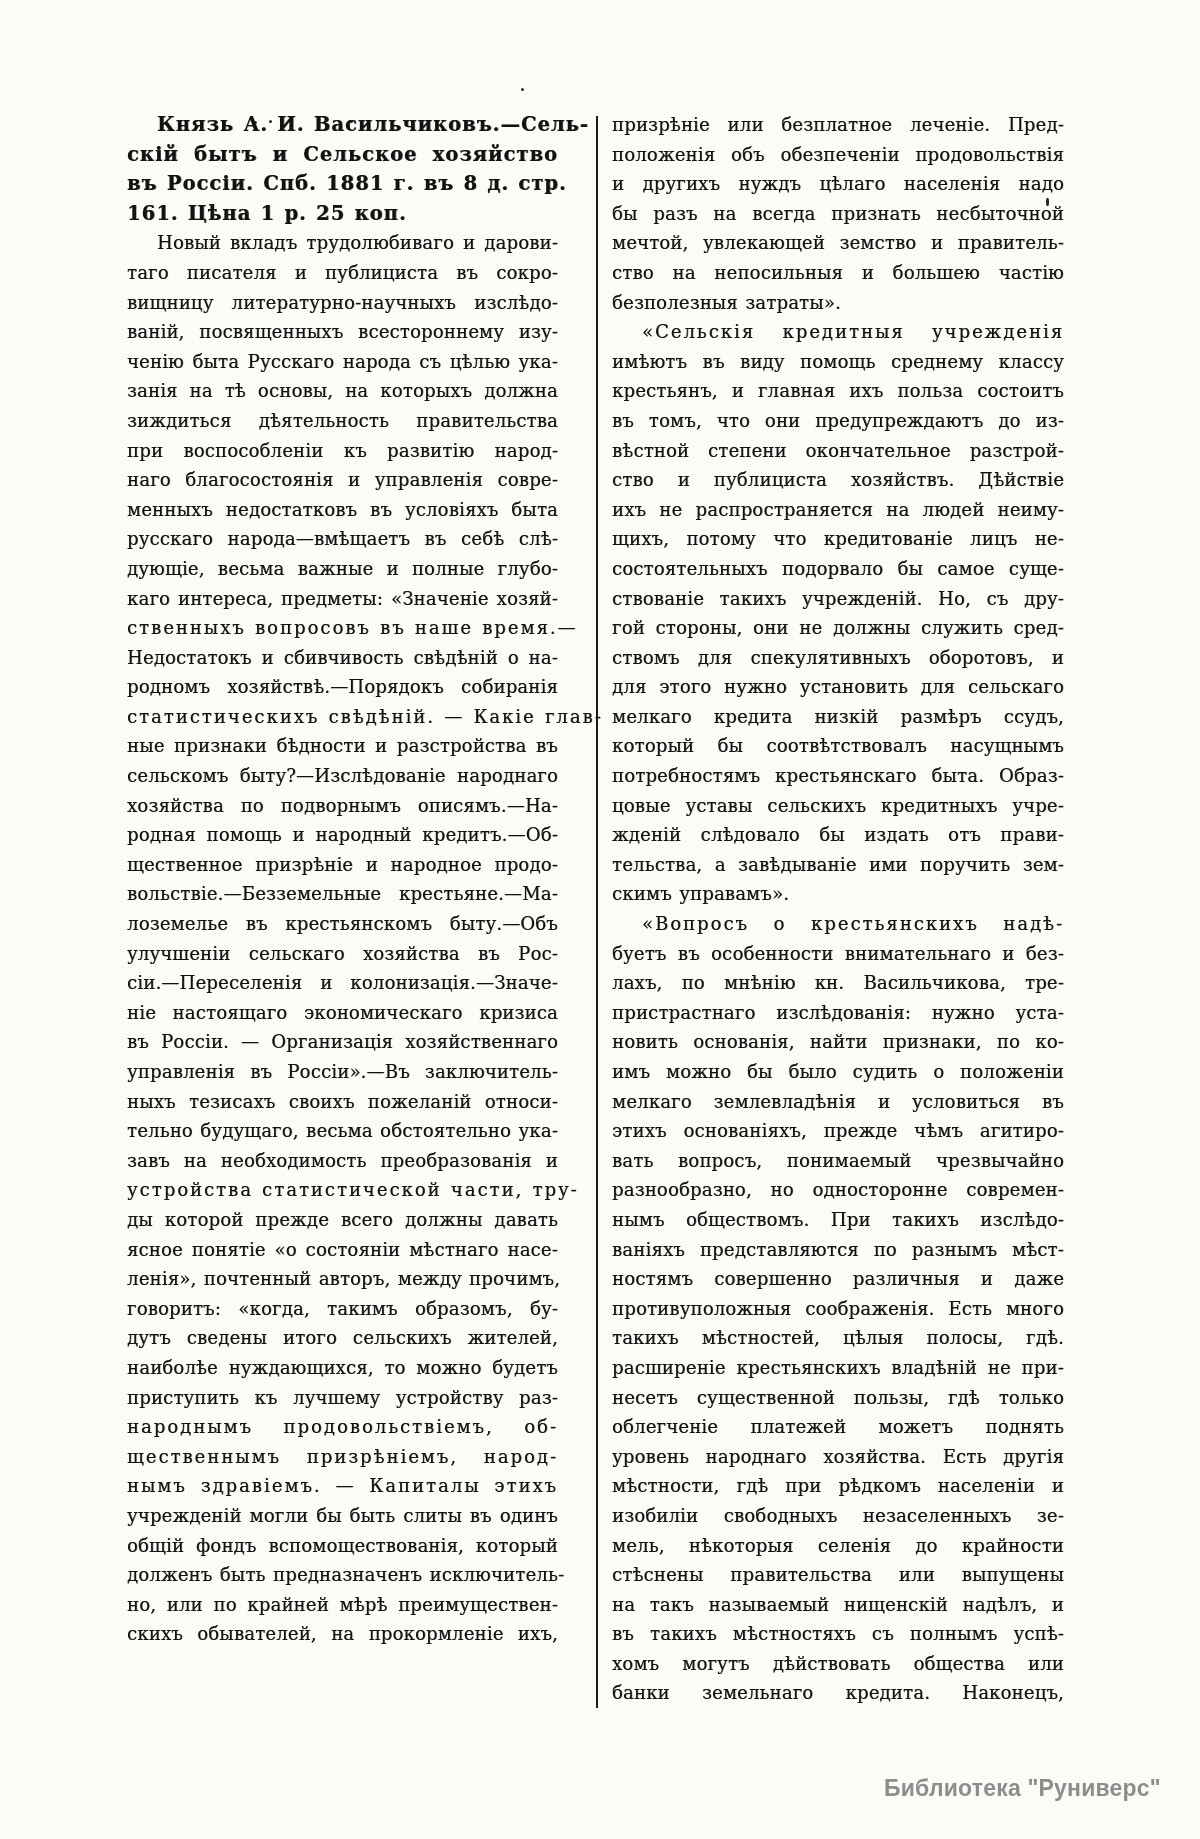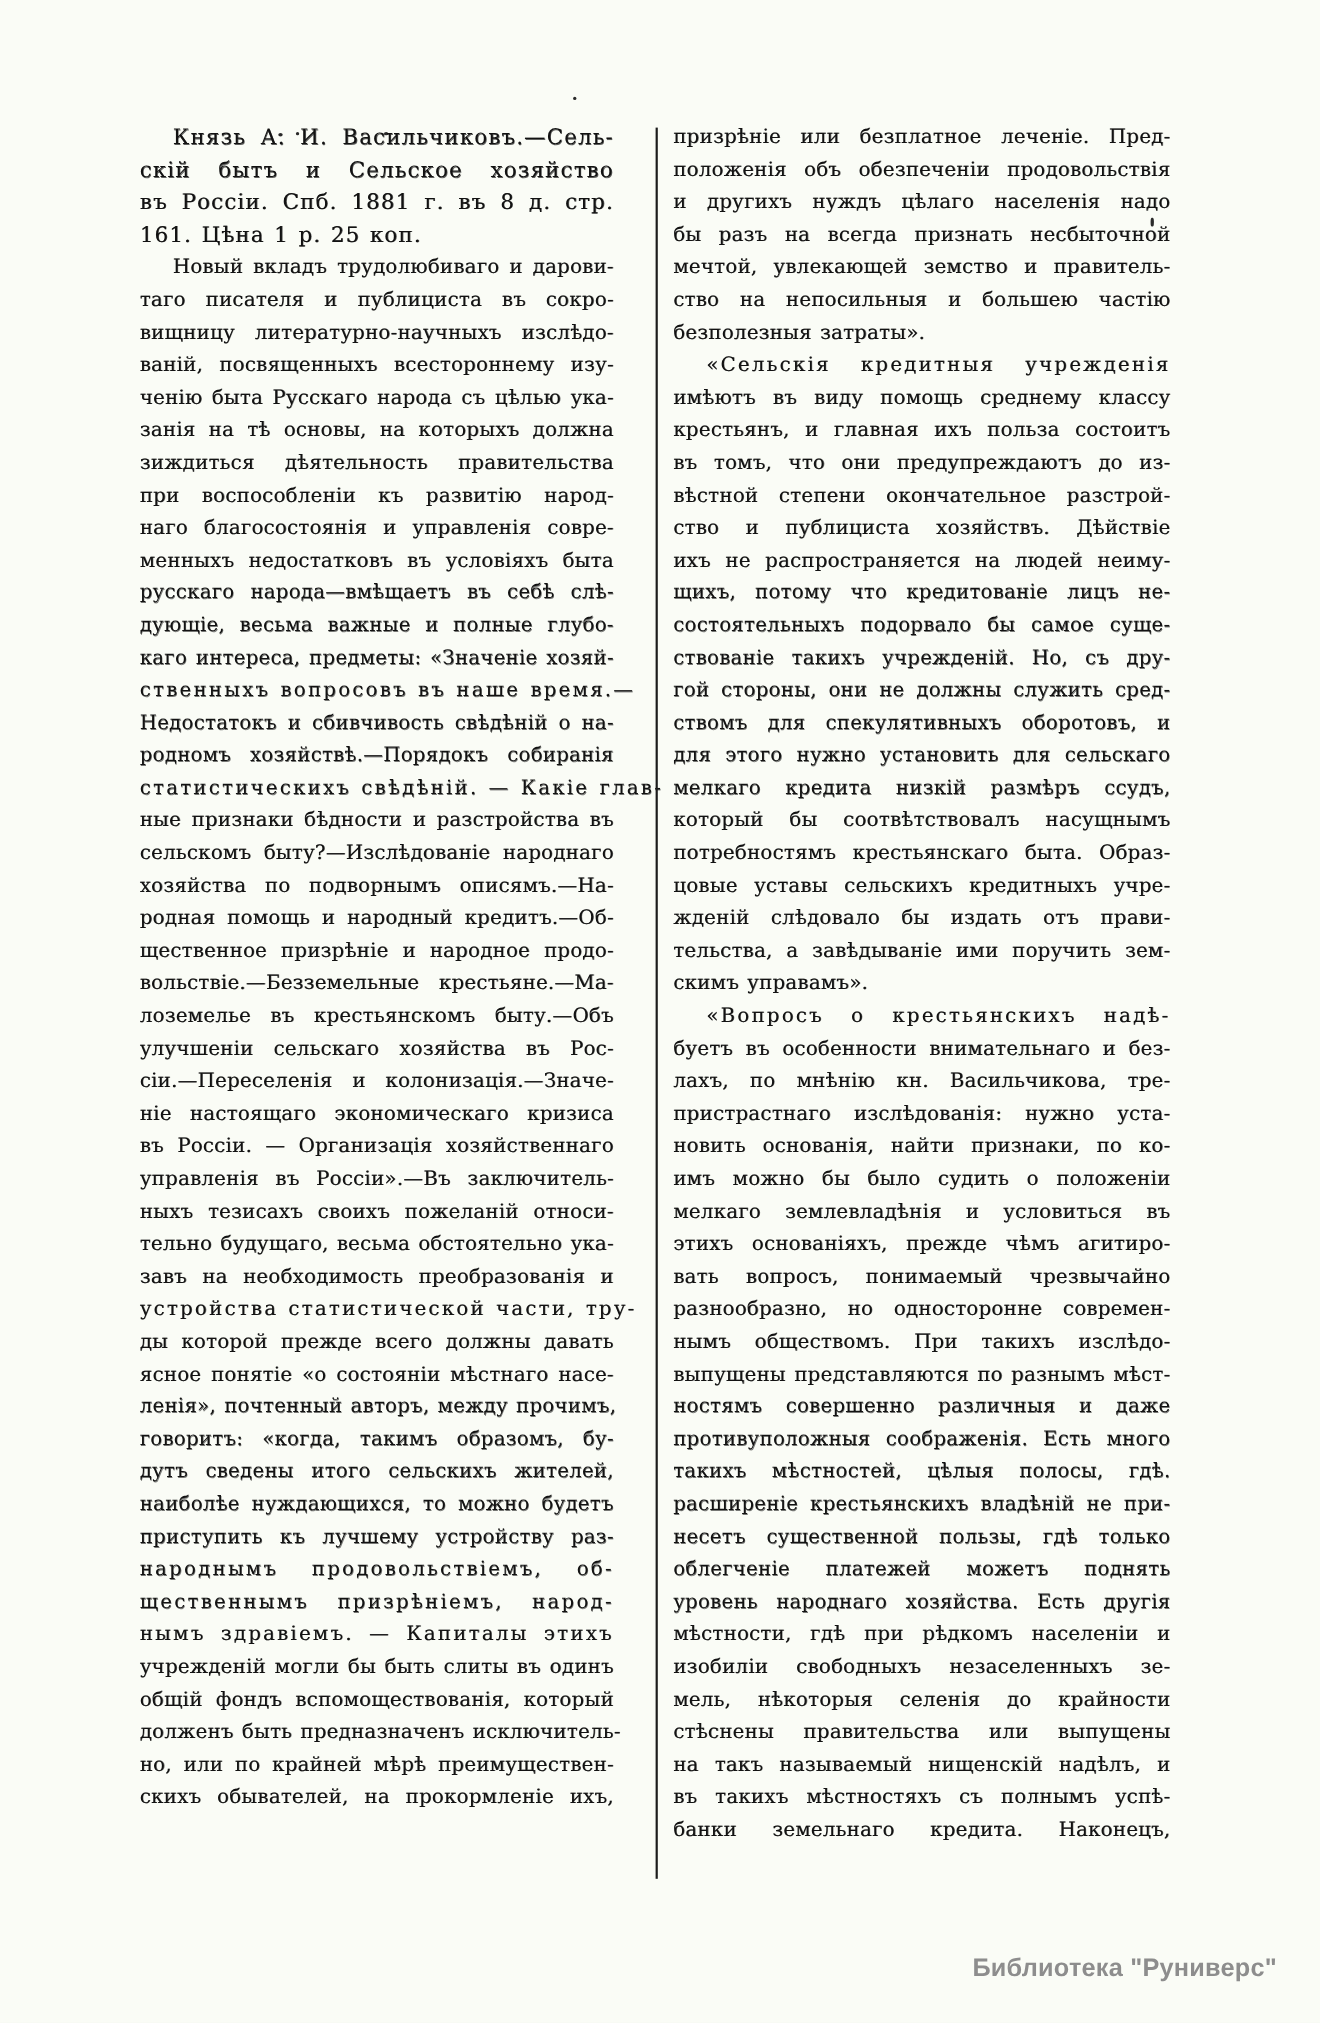--- a/index.html
+++ b/index.html
@@ -21,21 +21,21 @@
     font-size:18px;
     letter-spacing:0.2px;
     word-spacing:1.5px;
     text-align:justify;
     text-align-last:justify;
     white-space:nowrap;
     overflow:visible;
     text-shadow:0.5px 0.3px 0 rgba(10,10,10,0.55);
   }
   .line.ttl{
-    font-weight:normal;
+    font-weight:bold;
     font-size:19.5px;
     letter-spacing:1px;
     text-shadow:0.6px 0.4px 0 rgba(10,10,10,0.65);
   }
   .line.sp{letter-spacing:2px;}
   .line.in{padding-left:30px;}
   .line.end{text-align-last:left;}
   .divider{
     position:absolute;
     left:596px;top:116px;
@@ -159,32 +159,33 @@
       <div class="line">буетъ въ особенности внимательнаго и без-</div>
       <div class="line">лахъ, по мнѣнію кн. Васильчикова, тре-</div>
       <div class="line">пристрастнаго изслѣдованія: нужно уста-</div>
       <div class="line">новить основанія, найти признаки, по ко-</div>
       <div class="line">имъ можно бы было судить о положеніи</div>
       <div class="line">мелкаго землевладѣнія и условиться въ</div>
       <div class="line">этихъ основаніяхъ, прежде чѣмъ агитиро-</div>
       <div class="line">вать вопросъ, понимаемый чрезвычайно</div>
       <div class="line">разнообразно, но односторонне современ-</div>
       <div class="line">нымъ обществомъ. При такихъ изслѣдо-</div>
-      <div class="line">выпущены представляются по разнымъ мѣст-</div>
+      <div class="line">ваніяхъ представляются по разнымъ мѣст-</div>
       <div class="line">ностямъ совершенно различныя и даже</div>
       <div class="line">противуположныя соображенія. Есть много</div>
       <div class="line">такихъ мѣстностей, цѣлыя полосы, гдѣ.</div>
       <div class="line">расширеніе крестьянскихъ владѣній не при-</div>
       <div class="line">несетъ существенной пользы, гдѣ только</div>
       <div class="line">облегченіе платежей можетъ поднять</div>
       <div class="line">уровень народнаго хозяйства. Есть другія</div>
       <div class="line">мѣстности, гдѣ при рѣдкомъ населеніи и</div>
       <div class="line">изобиліи свободныхъ незаселенныхъ зе-</div>
       <div class="line">мель, нѣкоторыя селенія до крайности</div>
       <div class="line">стѣснены правительства или выпущены</div>
       <div class="line">на такъ называемый нищенскій надѣлъ, и</div>
       <div class="line">въ такихъ мѣстностяхъ съ полнымъ успѣ-</div>
+      <div class="line">хомъ могутъ дѣйствовать общества или</div>
       <div class="line">банки земельнаго кредита. Наконецъ,</div>
     </div>
 
   <div class="watermark">Библиотека "Руниверс"</div>
 
 </div>
 
 </body></html>

